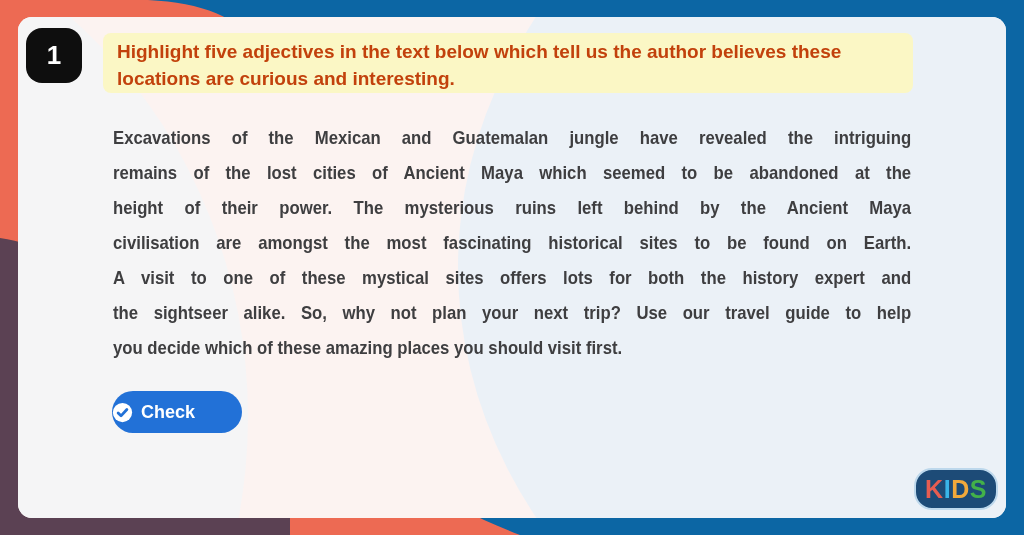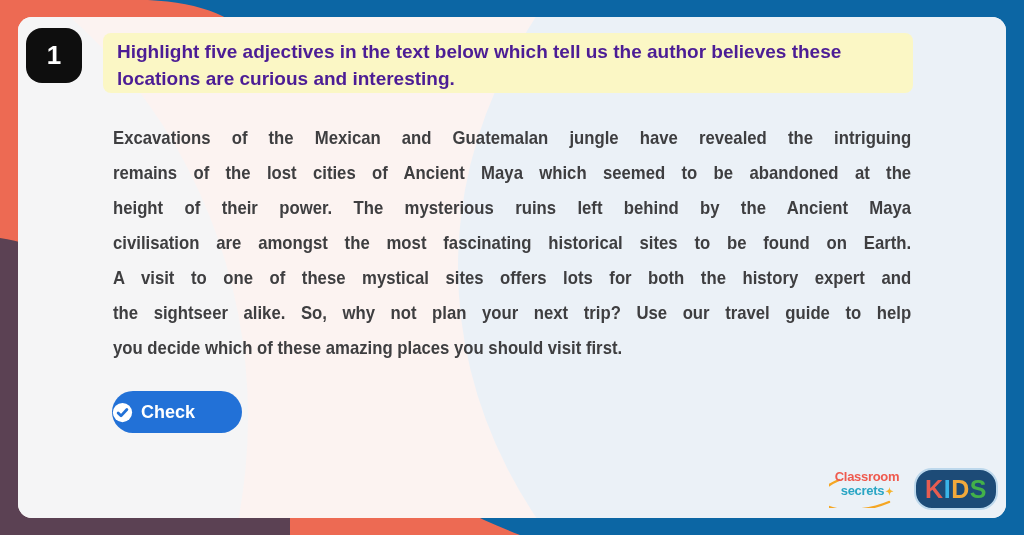--- a/index.html
+++ b/index.html
@@ -17,21 +17,21 @@
 
   .badge {
     position: absolute; left: 8px; top: 11px; width: 56px; height: 55px;
     border-radius: 16px; color: #ffffff; font-size: 26px; font-weight: bold;
     display: flex; align-items: center; justify-content: center;
   }
 
   .prompt-box {
     position: absolute; left: 85px; top: 16px; width: 810px; height: 60px;
     border-radius: 8px; padding: 5px 14px 0 14px;
-    font-size: 19px; font-weight: bold; line-height: 27px; color: #4c1d95;
+    font-size: 19px; font-weight: bold; line-height: 27px; color: #c2410c;
   }
 
   .passage {
     position: absolute; left: 95px; top: 103px; width: 907px;
     transform: scaleX(0.88); transform-origin: left top;
     color: #3e3e40; font-weight: bold; font-size: 19px;
   }
   .p-line {
     height: 35px; line-height: 35px; white-space: nowrap;
     text-align: justify; text-align-last: justify;
@@ -101,29 +101,20 @@
       <span>
         <svg width="21" height="21" viewBox="0 0 24 24">
           <circle cx="12" cy="12" r="11" fill="#ffffff"></circle>
           <path d="M7 12.5 L10.3 15.8 L17 8.5" fill="none" stroke="#2271d7" stroke-width="3.2" stroke-linecap="round" stroke-linejoin="round"></path>
         </svg>
       </span>
       <span>Check</span>
     </button>
 
     <div class="brand-row">
-      <div class="cs-logo">
-        <svg class="cs-swoosh" width="76" height="36" viewBox="0 0 76 36">
-          <path d="M 10 8 A 33 13 -10 1 0 60 30" fill="none" stroke="#f5a623" stroke-width="2.4" stroke-linecap="round"></path>
-        </svg>
-        <span class="cs-line1">Classroom</span>
-        <span class="cs-line2">
-          <span>secrets</span><span class="cs-star">✦</span>
-        </span>
-      </div>
 
       <div class="kids-logo" style="background-color: rgb(29, 75, 119);">
         <span style="color: rgb(232, 93, 81);">K</span>
         <span style="color: rgb(58, 181, 233);">I</span>
         <span style="color: rgb(242, 169, 59);">D</span>
         <span style="color: rgb(67, 177, 73);">S</span>
       </div>
     </div>
   </div>
 </div>

